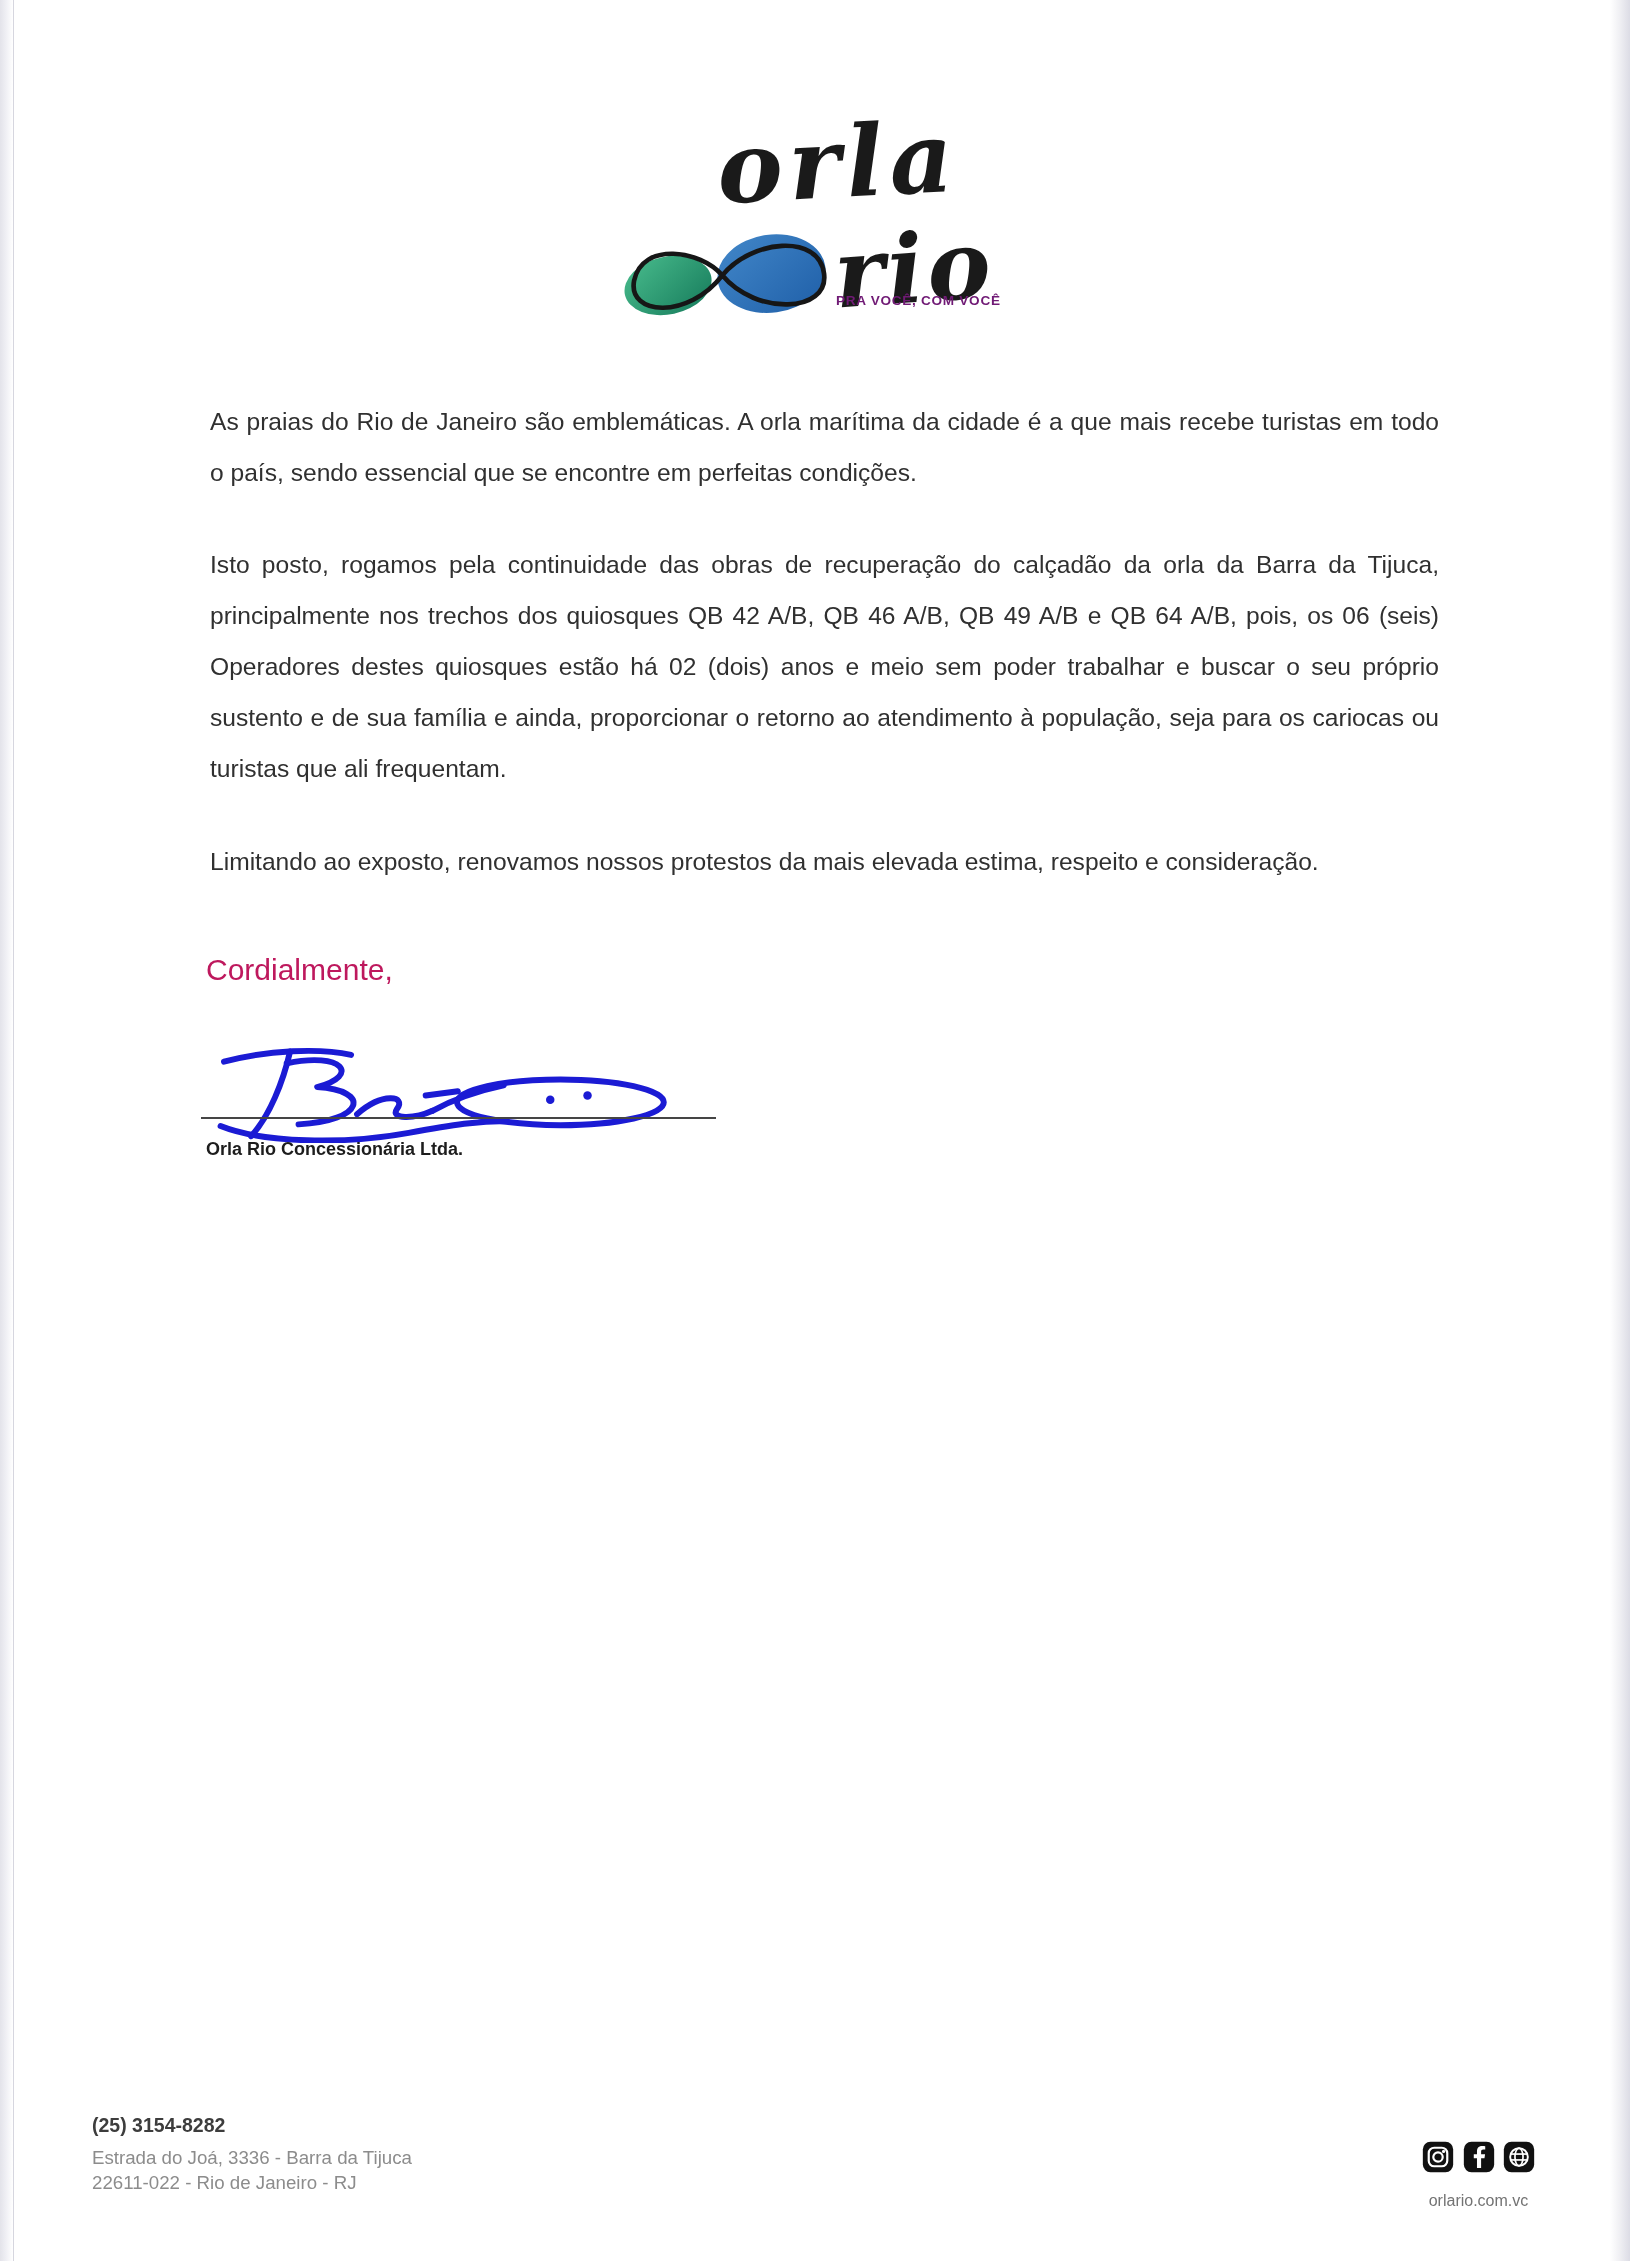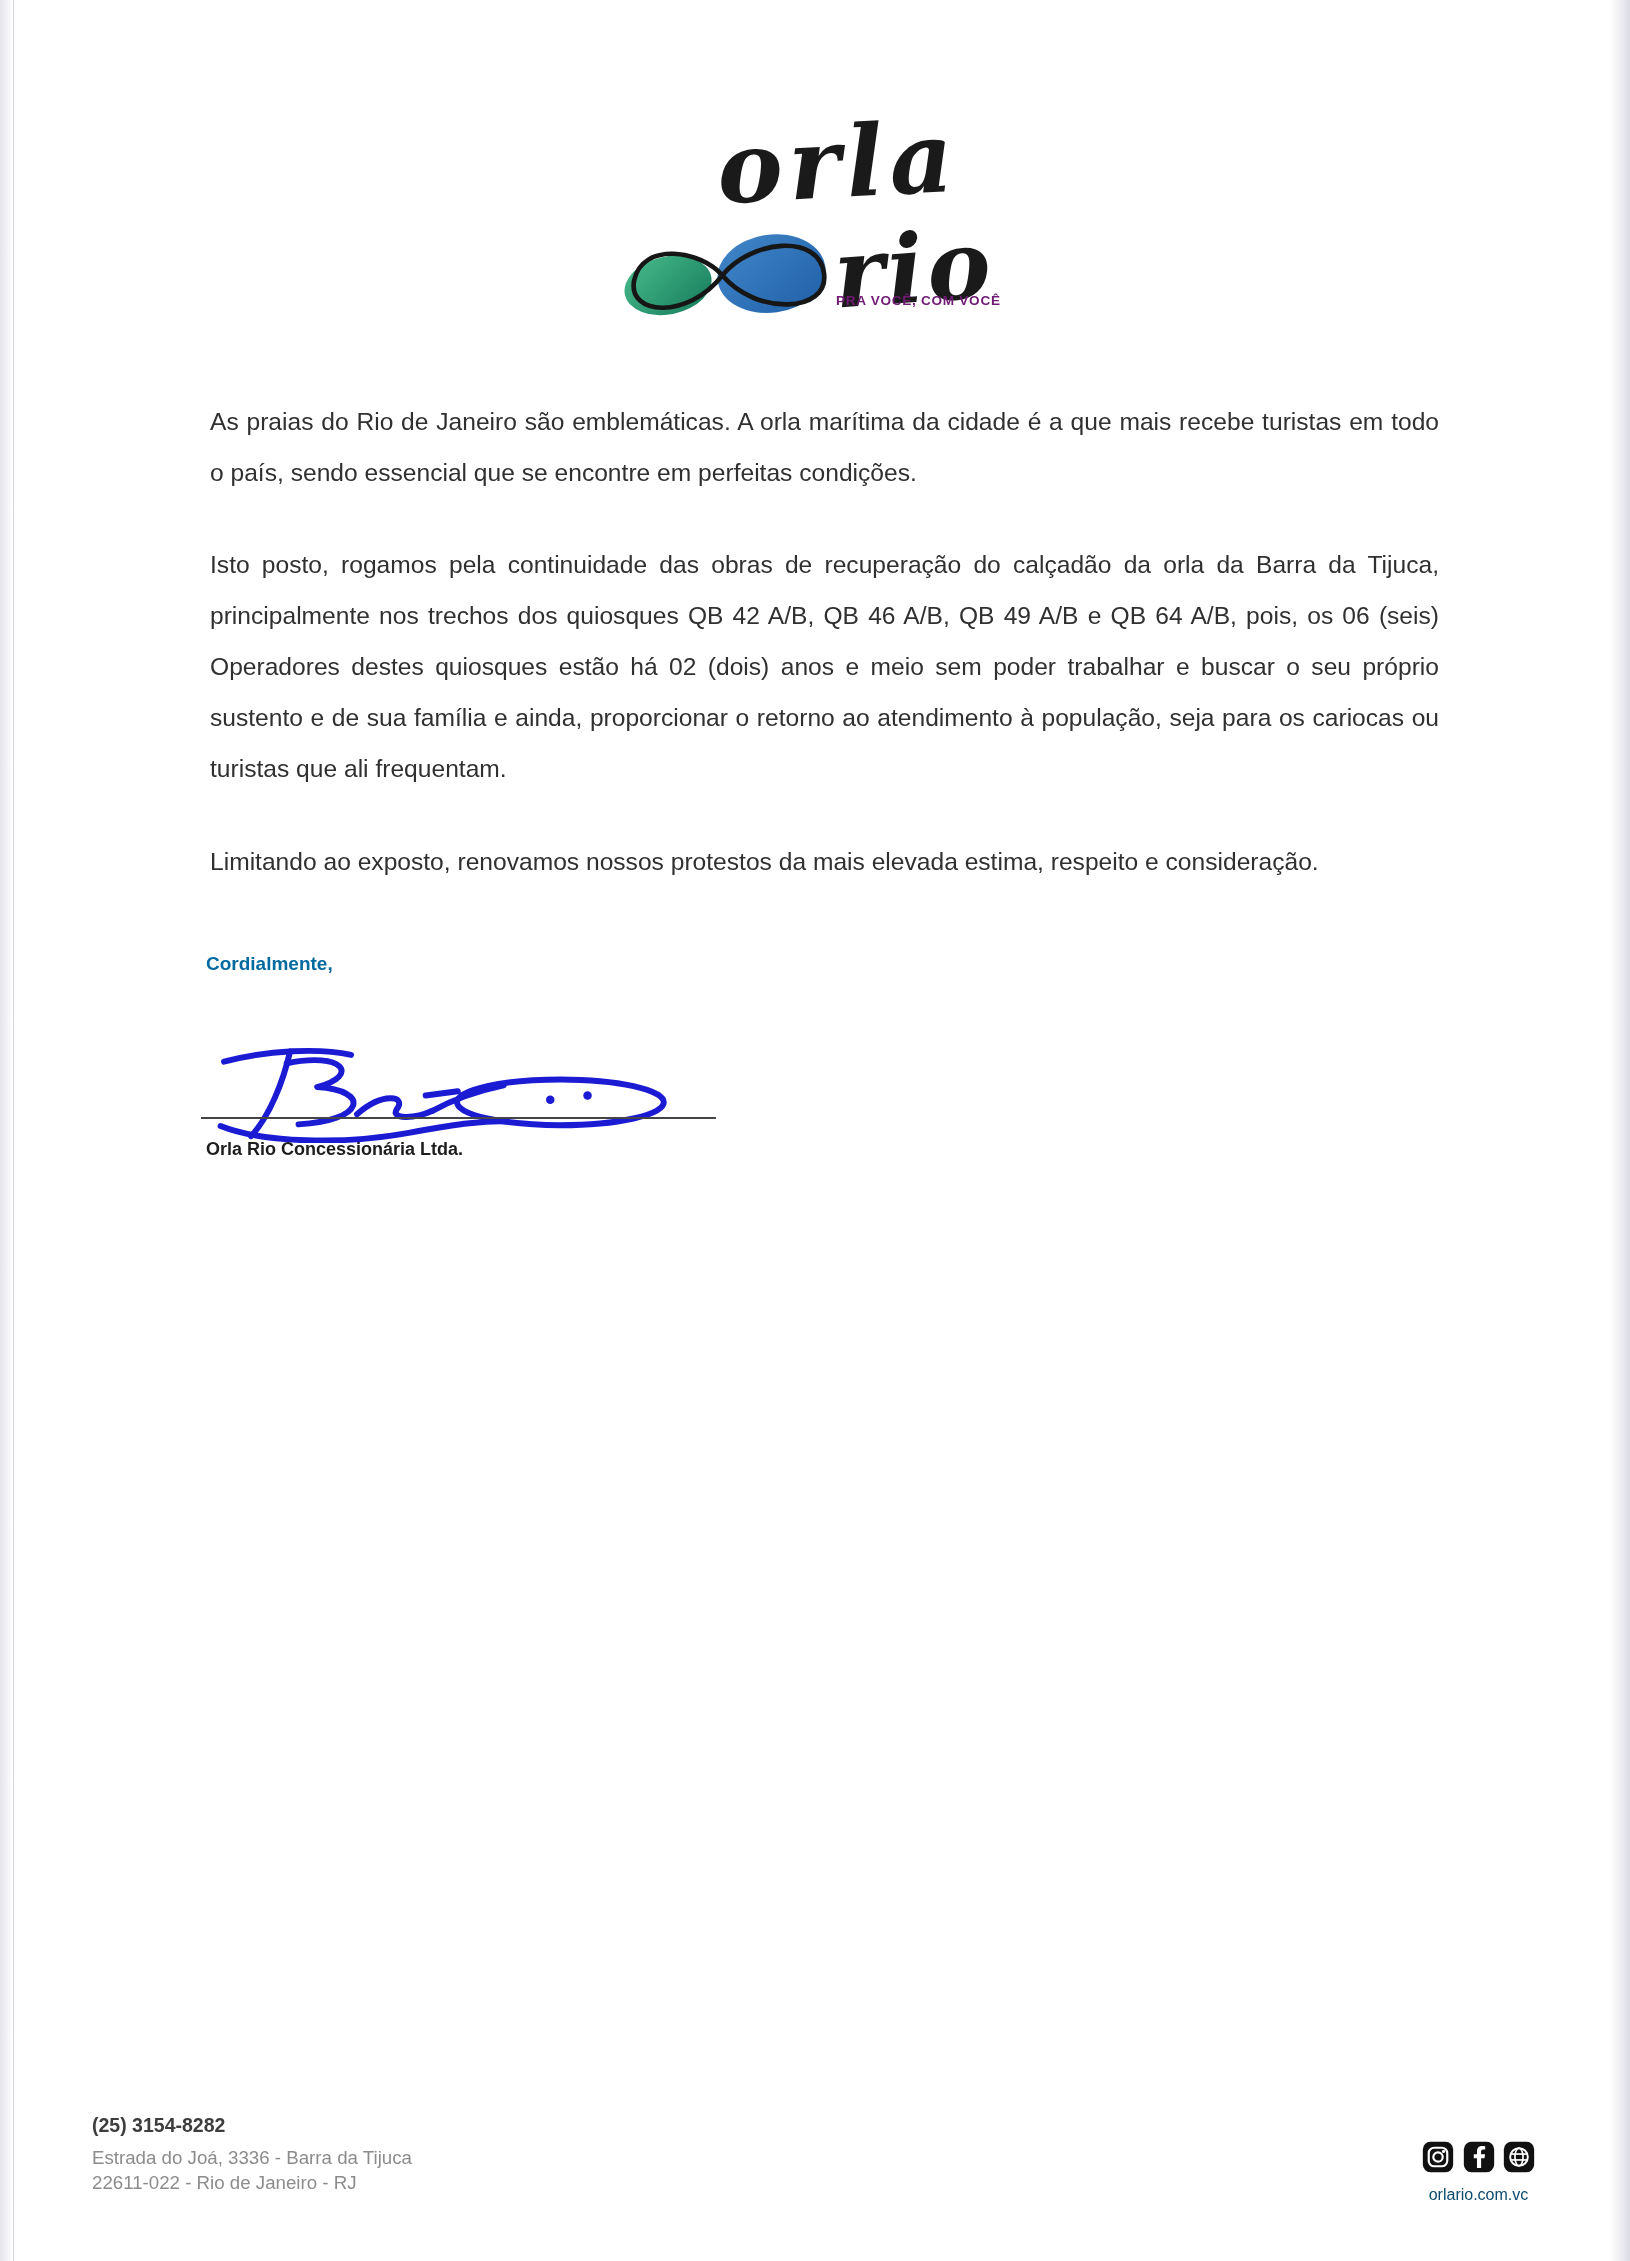--- a/index.html
+++ b/index.html
@@ -36,35 +36,35 @@
   }
 
   
   .letter{position:absolute;left:206px;width:1229px;}
   .para{
     font-size:24.6px;line-height:51px;color:#303030;
     text-align:justify;margin:4px;
   }
   .para.last-left{text-align:left;}
   .p1{top:392px;} .p2{top:535px;} .p3{top:802px;}
-  .closing{position:absolute;left:206px;top:953px;font-size:19px;color:#0369a1;font-weight:bold;}
+  .closing{position:absolute;left:206px;top:953px;font-size:30px;color:#be185d;}
 
   
   .signature-svg{position:absolute;left:208px;top:1043px;width:476px;height:100px;}
   .signature-line{position:absolute;left:201px;top:1117px;width:515px;height:1.7px;background:#454545;}
   .signer-name{position:absolute;left:206px;top:1139px;font-size:18px;font-weight:bold;color:#1d1d1d;}
 
   
   .footer-left{position:absolute;left:92px;top:2114px;}
   .footer-phone{font-size:19.5px;font-weight:bold;color:#3d3d3d;margin:0 0 7.6px 0;}
   .footer-addr{font-size:18.7px;color:#8c8c8c;line-height:25.5px;margin:0;}
   .footer-right{position:absolute;left:1418px;top:2141px;width:121px;text-align:center;}
   .social-row{display:flex;justify-content:center;gap:8.5px;}
   .social-icon{width:32px;height:32px;display:block;cursor:pointer;}
-  .footer-site{font-size:16px;color:#0c4a6e;margin-top:13px;white-space:nowrap;}
+  .footer-site{font-size:16px;color:#737373;margin-top:19px;white-space:nowrap;}
 </style>
 </head>
 <body>
 
 <div class="edge-left"></div>
 <div class="edge-right"></div>
 
 <div class="logo">
   <svg class="logo-infinity" viewBox="0 0 252 138">
     <defs>

